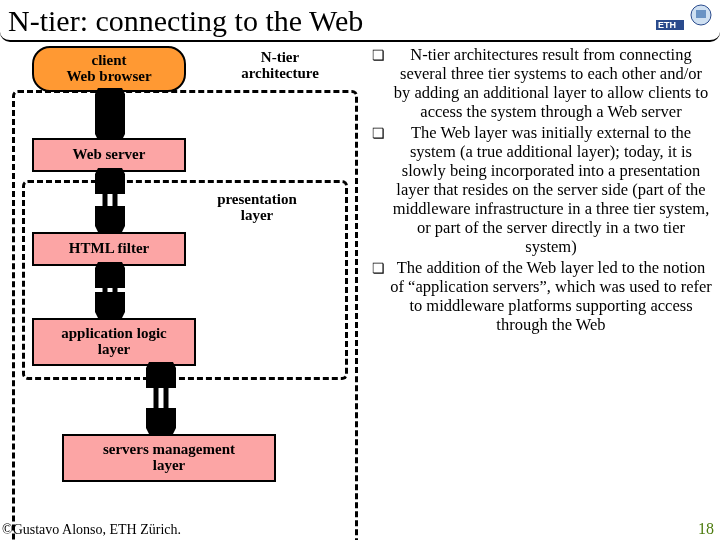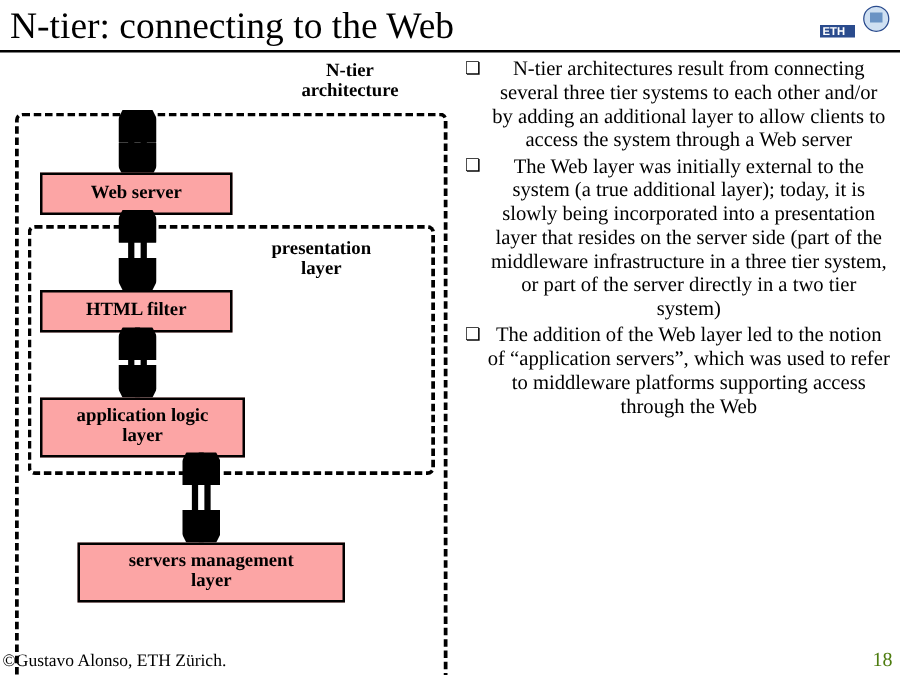--- a/index.html
+++ b/index.html
@@ -10,20 +10,21 @@
     font-family: "Times New Roman", serif;
     background: #fff;
     position: relative;
     overflow: hidden;
   }
   .title {
     font-size: 30px;
     padding: 4px 8px 2px 8px;
     border-bottom: 2px solid #000;
     color: #000;
+    border-radius: 10px;
   }
   .logo {
     position: absolute;
     top: 2px;
     right: 4px;
     width: 60px;
     height: 30px;
   }
   .logo svg { width: 100%; height: 100%; }
   .content {
@@ -115,20 +116,24 @@
   </svg>
 </div>
 
 <div class="content">
   <div class="left">
 
     <div class="dashed" style="left:12px; top:48px; width:340px; height:450px;"></div>
 
     <div class="dashed" style="left:22px; top:138px; width:320px; height:194px;"></div>
 
+    <div class="box rounded orange" style="left:32px; top:4px; width:150px; height:42px; flex-direction:column;">
+      <div>client</div>
+      <div>Web browser</div>
+    </div>
 
     <div class="label" style="left:220px; top:8px; width:120px; white-space:pre-line;">N-tier
 architecture</div>
 
     <div class="arrow" style="left:95px; top:46px;">
       <svg width="30" height="52">
         <defs>
           <marker id="ah" markerWidth="8" markerHeight="8" refX="4" refY="4" orient="auto">
             <polygon points="0,0 8,4 0,8" fill="#000"></polygon>
           </marker>

